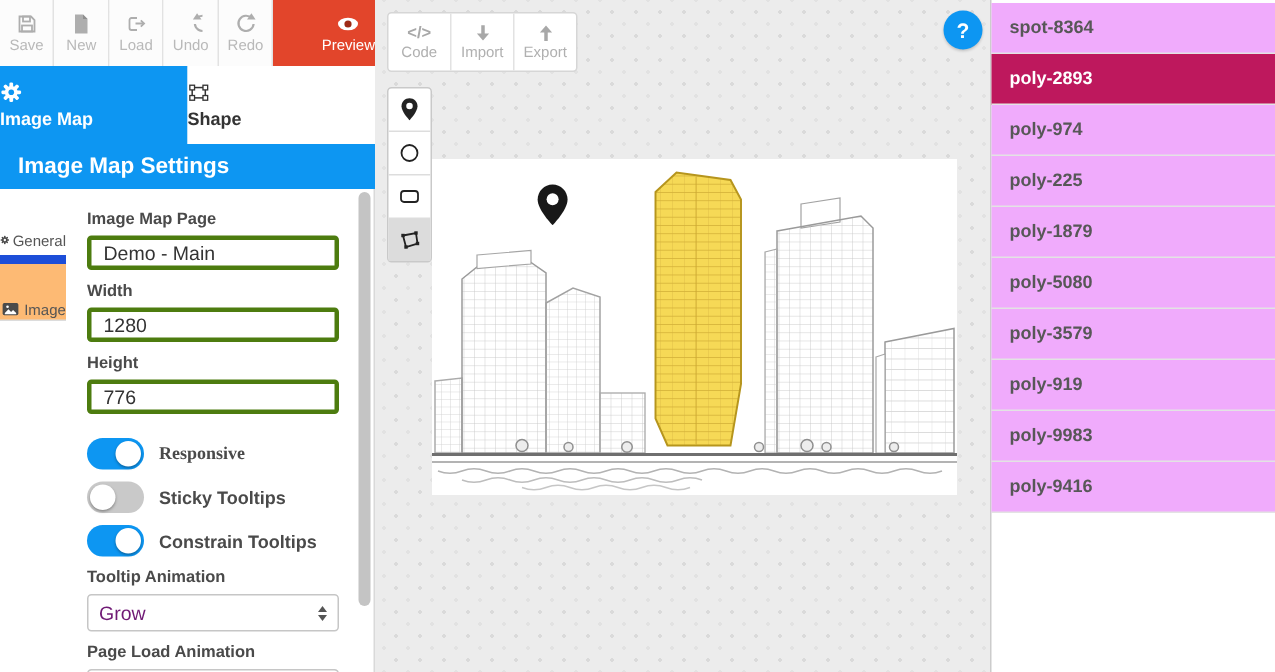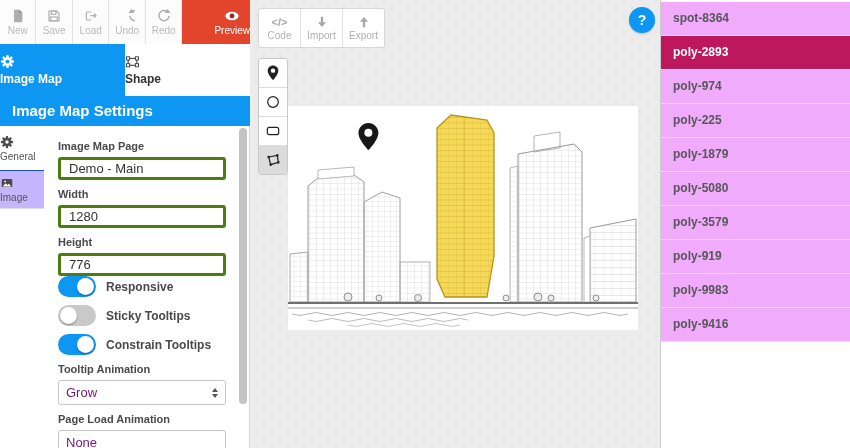--- a/index.html
+++ b/index.html
@@ -23,24 +23,24 @@
        font-size:12px;font-weight:bold;cursor:pointer;}
   .tab.active{background:#0d96f2;color:#fff;}
   .tab.inactive{background:#ffffff;color:#333;}
   .tab svg{width:15px;height:15px;}
   
   .panel-header{position:absolute;left:0;top:96px;width:238px;height:30px;background:#0d96f2;color:#fff;
         font-weight:bold;font-size:15px;line-height:30px;padding-left:12px;z-index:3;}
   
   .panel{position:absolute;left:0;top:126px;width:250px;height:322px;background:#fff;border-right:1px solid #d9d9d9;box-sizing:border-box;z-index:2;}
   .side-tabs{position:absolute;left:0;top:4px;width:44px;}
-  .stab{display:flex;flex-direction:column;align-items:flex-start;justify-content:center;gap:2px;height:37px;
+  .stab{display:flex;align-items:flex-end;justify-content:center;gap:2px;height:37px;
         font-size:10px;color:#555;cursor:pointer;}
   .stab svg{width:14px;height:14px;color:#4a4a4a;}
-  .stab.inactive{background:#c4b5fd;border-top:1px solid #1d4ed8;border-bottom:1px solid #dcdcdc;margin-top:3px;}
+  .stab.inactive{background:#fdba74;border-top:6px solid #1d4ed8;border-bottom:1px solid #dcdcdc;margin-top:3px;}
   .panel-content{position:absolute;left:58px;top:6px;width:168px;}
   .flabel{font-size:11px;font-weight:bold;color:#4a4a4a;margin:8px 0 5px;}
   .tinput{width:100%;height:23px;border:3px solid #4d7c0f;border-radius:3px;padding:0 8px;font-size:13px;
         color:#333;box-sizing:border-box;background:#fff;font-family:"Liberation Sans",sans-serif;}
   .trow{display:flex;align-items:center;gap:10px;margin:8px 0;height:21px;}
   .trow .tlabel{font-size:12px;font-weight:bold;color:#4a4a4a;}
   .switch{width:38px;height:21px;border-radius:11px;position:relative;flex:0 0 auto;cursor:pointer;}
   .switch .knob{position:absolute;top:2px;width:17px;height:17px;border-radius:50%;background:#fff;box-shadow:0 1px 2px rgba(0,0,0,.35);}
   .switch.on{background:#0d96f2;}  .switch.on .knob{right:2px;}
   .switch.off{background:#c9c9c9;} .switch.off .knob{left:2px;}
@@ -157,29 +157,29 @@
       </g>
     </symbol>
   </defs>
 </svg>
 
 <div class="app">
 
   <div class="main-toolbar">
     <div class="tbtn">
       <svg>
+          <use href="#sym-floppy"></use>
+        </svg>
+      <span>Save</span>
+    </div>
+    <div class="tbtn">
+      <svg>
           <use href="#sym-page"></use>
         </svg>
       <span>New</span>
-    </div>
-    <div class="tbtn">
-      <svg>
-          <use href="#sym-floppy"></use>
-        </svg>
-      <span>Save</span>
     </div>
     <div class="tbtn">
       <svg>
           <use href="#sym-load"></use>
         </svg>
       <span>Load</span>
     </div>
     <div class="tbtn">
       <svg>
           <use href="#sym-rot" transform="translate(24,0) scale(-1,1)"></use>
@@ -236,21 +236,21 @@
     <div class="panel-content">
       <div class="flabel">Image Map Page</div>
       <input class="tinput" type="text" value="Demo - Main" style="">
 
       <div class="flabel">Width</div>
       <input class="tinput" type="text" value="1280" style="">
 
       <div class="flabel">Height</div>
       <input class="tinput" type="text" value="776" style="">
 
-      <div class="trow" style="margin-top:0;">
+      <div class="trow" style="margin-top:16px;font-family:Liberation Serif, serif;">
         <div class="switch on">
             <div class="knob"></div>
           </div>
         <span class="tlabel">Responsive</span>
       </div>
       <div class="trow">
         <div class="switch off">
             <div class="knob"></div>
           </div>
         <span class="tlabel">Sticky Tooltips</span>

